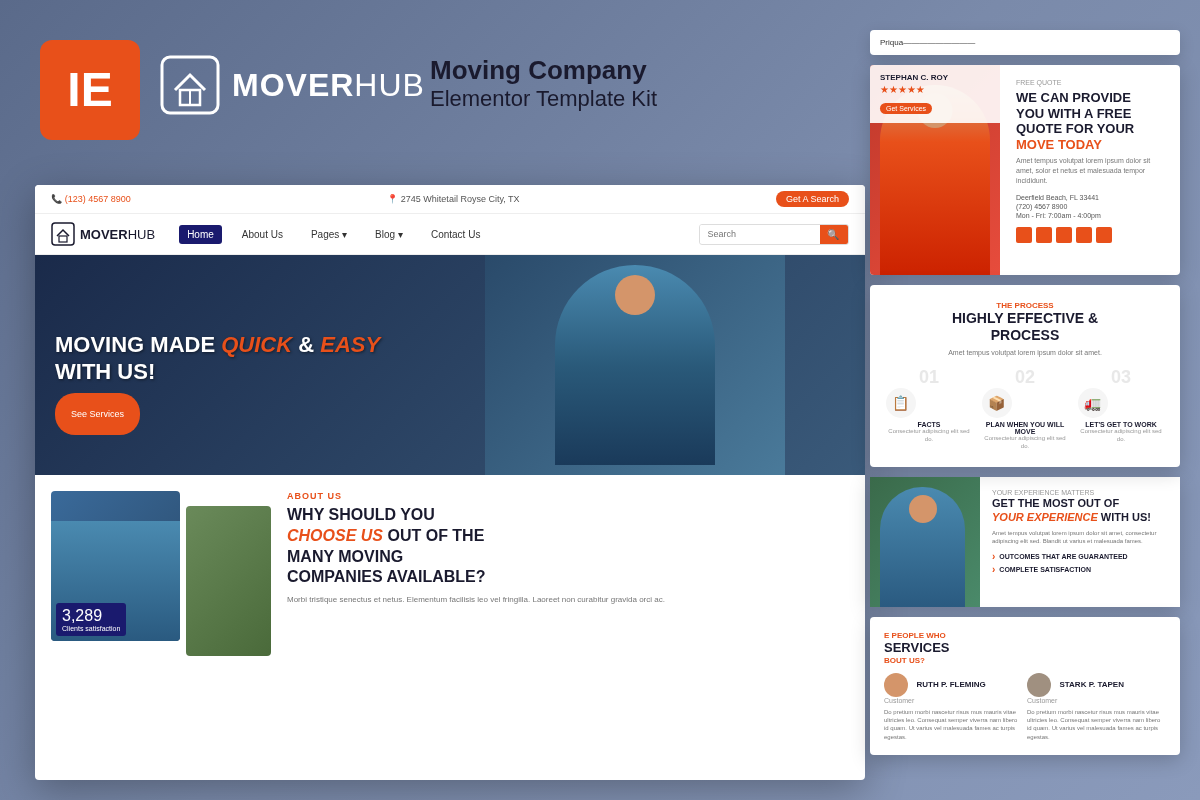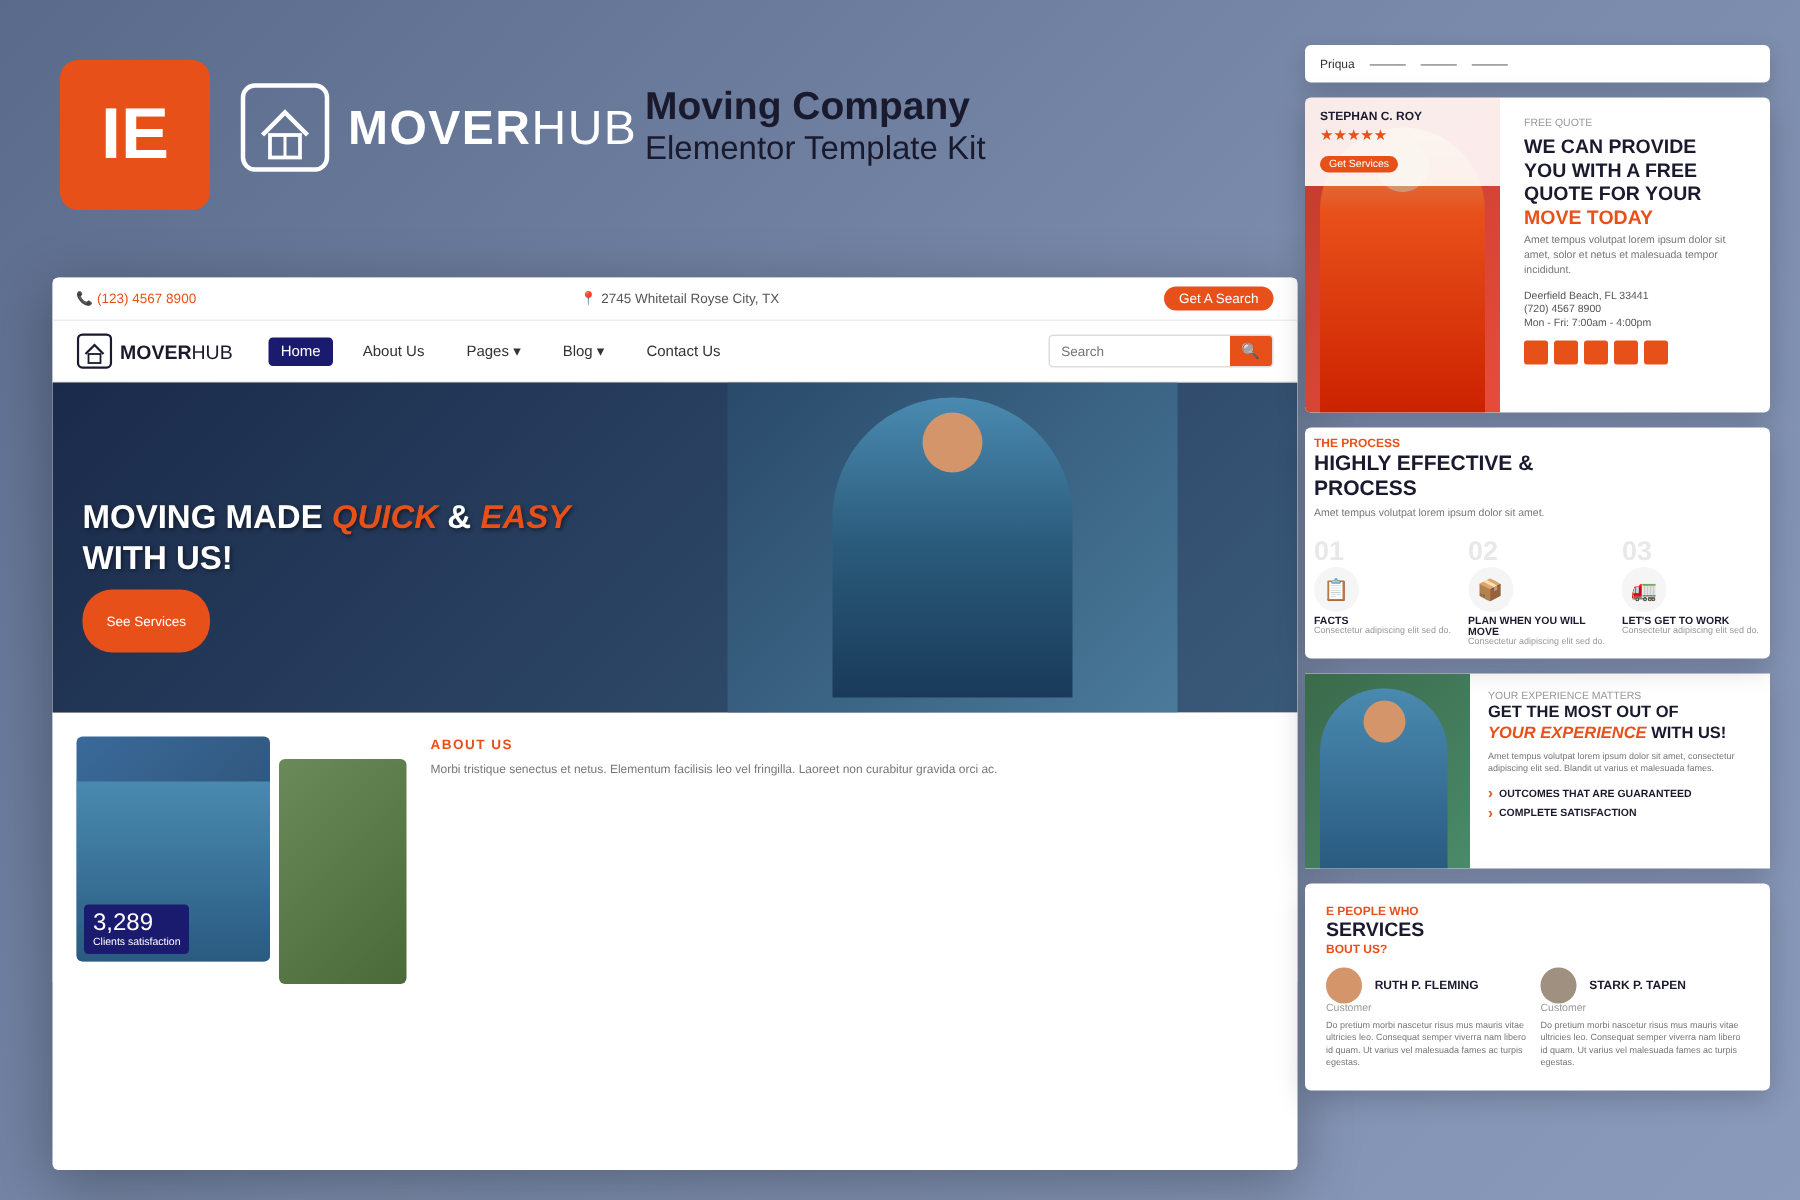--- a/index.html
+++ b/index.html
@@ -430,22 +430,23 @@
       color: #e8501a;
       font-size: 10px;
       margin: 2px 0;
     }
 
     
     .panel-process {
       background: white;
       border-radius: 4px;
       box-shadow: 0 5px 20px rgba(0,0,0,0.2);
-      padding: 6px;
+      padding: 16px;
       position: relative;
+      text-align: center;
     }
     .process-label {
       color: #e8501a;
       font-size: 8px;
       font-weight: 700;
       text-transform: uppercase;
     }
     .process-heading {
       font-size: 14px;
       font-weight: 900;
@@ -633,21 +634,20 @@
       box-shadow: 0 5px 15px rgba(0,0,0,0.15);
       padding: 8px 10px;
       font-size: 8px;
       color: #777;
       display: flex;
       justify-content: space-between;
       align-items: center;
     }
     .panel-small-top .nav-items {
       display: flex;
-      gap: 10px;
       justify-content: space-between;
     }
     .panel-small-top .nav-item-sm {
       font-size: 8px;
       color: #333;
     }
   </style>
 </head>
 <body>
 
@@ -721,20 +721,25 @@
       <div class="about-img-main">
         <div style="position:absolute;bottom:5px;left:5px;background:#1a1a6e;color:white;padding:4px 6px;border-radius:3px;z-index:2">
           <div style="font-size:16px;font-weight:400">3,289</div>
           <div style="font-size:7px">Clients satisfaction</div>
         </div>
       </div>
       <div class="about-img-side"></div>
     </div>
     <div class="about-text">
       <div class="about-label">ABOUT US</div>
+      <div class="about-heading">
+        WHY SHOULD YOU<br>
+        <span class="choose-us">CHOOSE US</span> OUT OF THE<br>
+        MANY MOVING<br>COMPANIES AVAILABLE?
+      </div>
       <div class="about-desc">Morbi tristique senectus et netus. Elementum facilisis leo vel fringilla. Laoreet non curabitur gravida orci ac.</div>
     </div>
   </div>
 </div>
 
 <div class="right-panels">
 
   <div class="panel-small-top">
     <div class="nav-items">
       <span class="nav-item-sm">Priqua</span>

